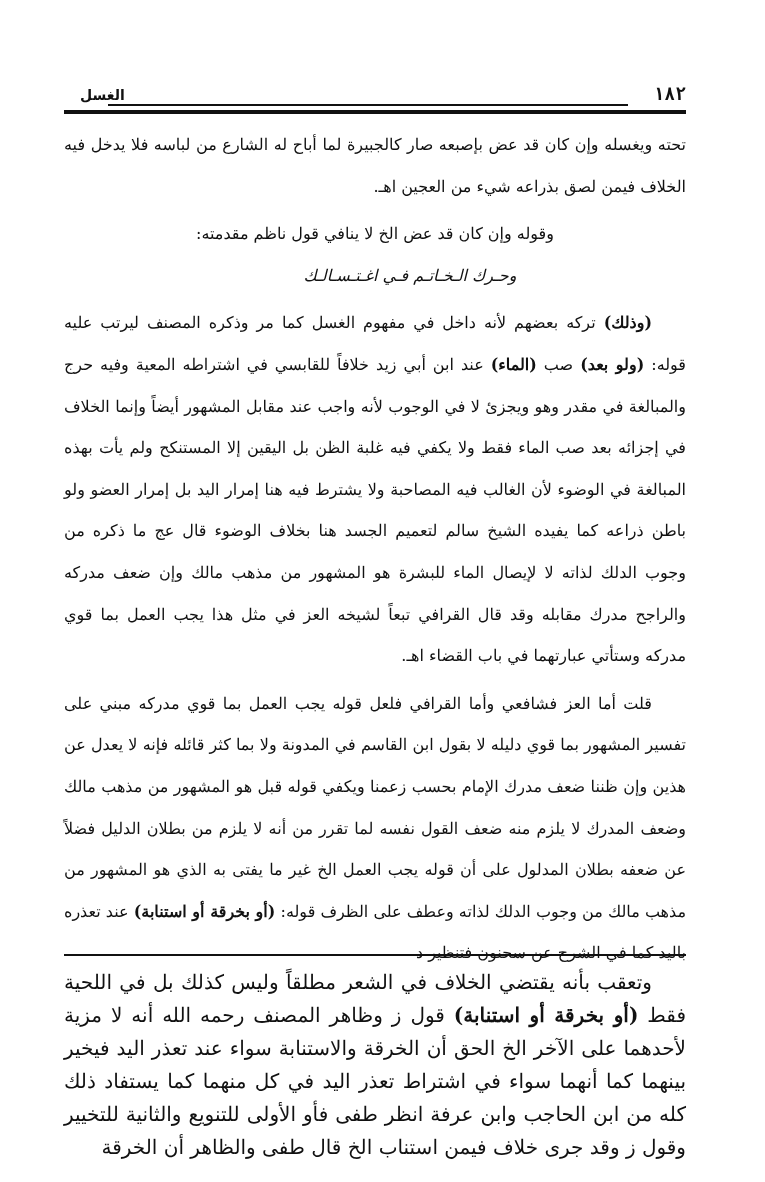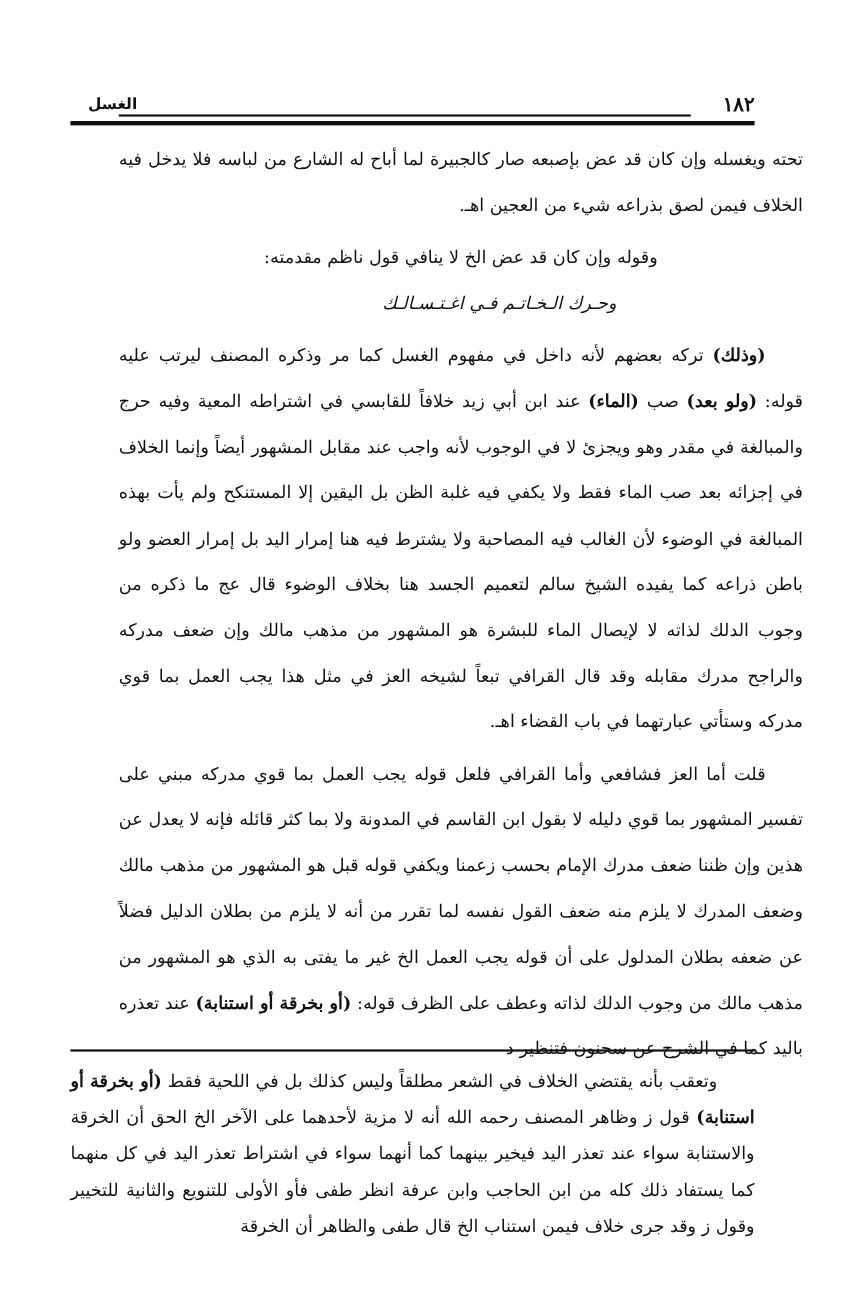--- a/index.html
+++ b/index.html
@@ -8,50 +8,50 @@
       font-family: "DejaVu Serif", "Liberation Serif", serif;
       color: #111111;
     }
     .page { position: absolute; left: 0; top: 0; width: 765px; height: 1182px; }
     .header {
       position: absolute; top: 84px; left: 64px; width: 622px; height: 26px;
       direction: rtl;
     }
     .page-number {
       position: absolute; right: 0; top: 0;
-      font-family: Liberation Sans, sans-serif; font-weight: bold; font-size: 18px; line-height: 22px;
+      font-family: Liberation Mono, monospace; font-weight: bold; font-size: 18px; line-height: 22px;
     }
     .running-title {
       position: absolute; left: 16px; top: 1px;
       font-family: "DejaVu Sans", sans-serif; font-weight: bold; font-size: 14px; line-height: 20px;
     }
     .header-rule {
       position: absolute; top: 20px; left: 44px; right: 58px; height: 1.5px; background: #111;
     }
     .header-thick-rule {
       position: absolute; top: 110px; left: 64px; width: 622px; height: 4px; background: #111;
     }
     .body-text {
       position: absolute; top: 124px; left: 64px; width: 622px;
       direction: rtl; text-align: justify; text-align-last: right;
-      font-size: 16px; line-height: 41.6px; margin-left: 44px;
+      font-size: 16px; line-height: 41.6px;
     }
     .body-text p { margin: 0; }
     .indent { text-indent: 34px; }
     .para-gap { margin-top: 6px !important; }
     .centered { text-align: center !important; text-align-last: center !important; }
     .verse { text-align: left; text-align-last: center !important; letter-spacing: 3px; padding-left: 70px; font-style: italic; }
     .bold { font-weight: bold; }
     .footnote-rule {
       position: absolute; top: 954px; left: 64px; width: 622px; height: 2px; background: #111;
     }
     .footnote-text {
       position: absolute; top: 966px; left: 64px; width: 622px;
       direction: rtl; text-align: justify; text-align-last: right;
-      font-size: 16px; line-height: 33px;
+      font-size: 20px; line-height: 33px;
     }
     .footnote-text p { margin: 0; }
   </style>
 </head>
 <body>
 
 <div class="page">
 
   <div class="header">
     <span class="page-number">١٨٢</span>

